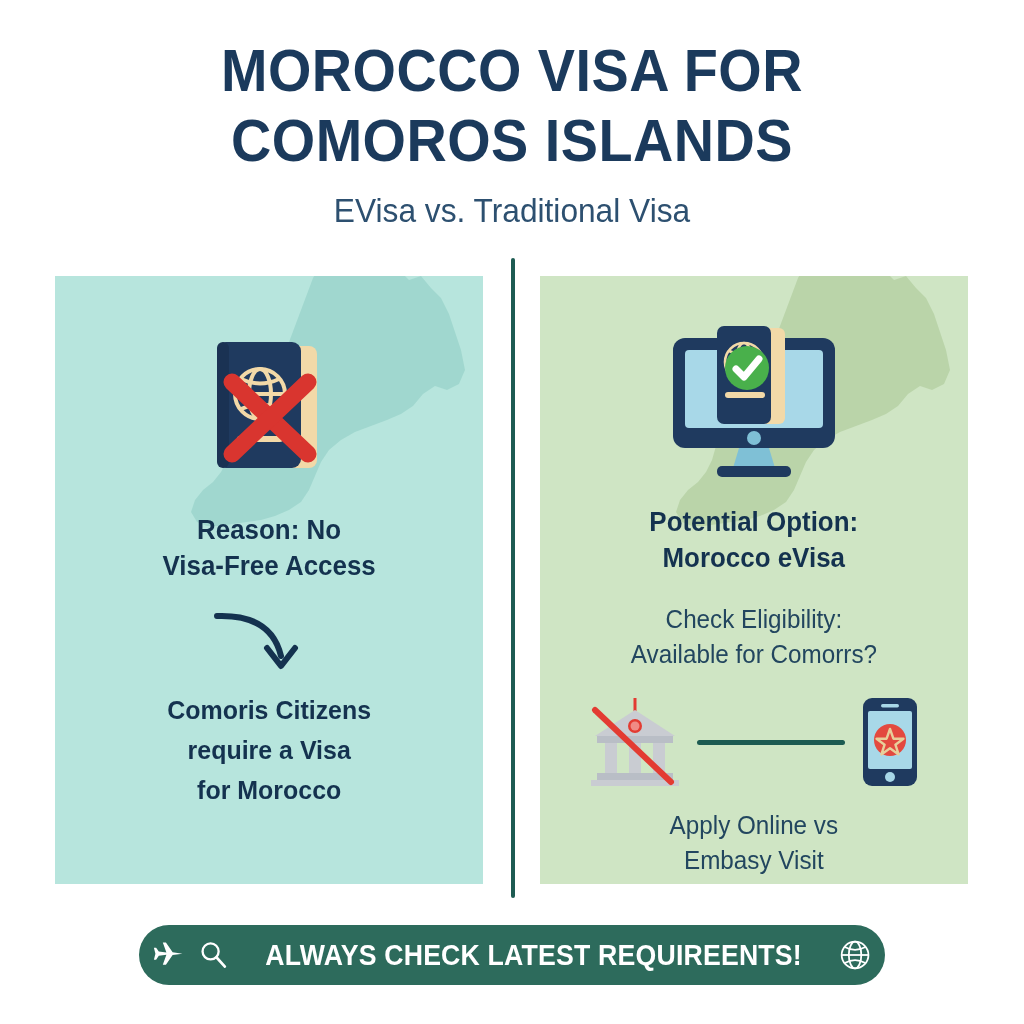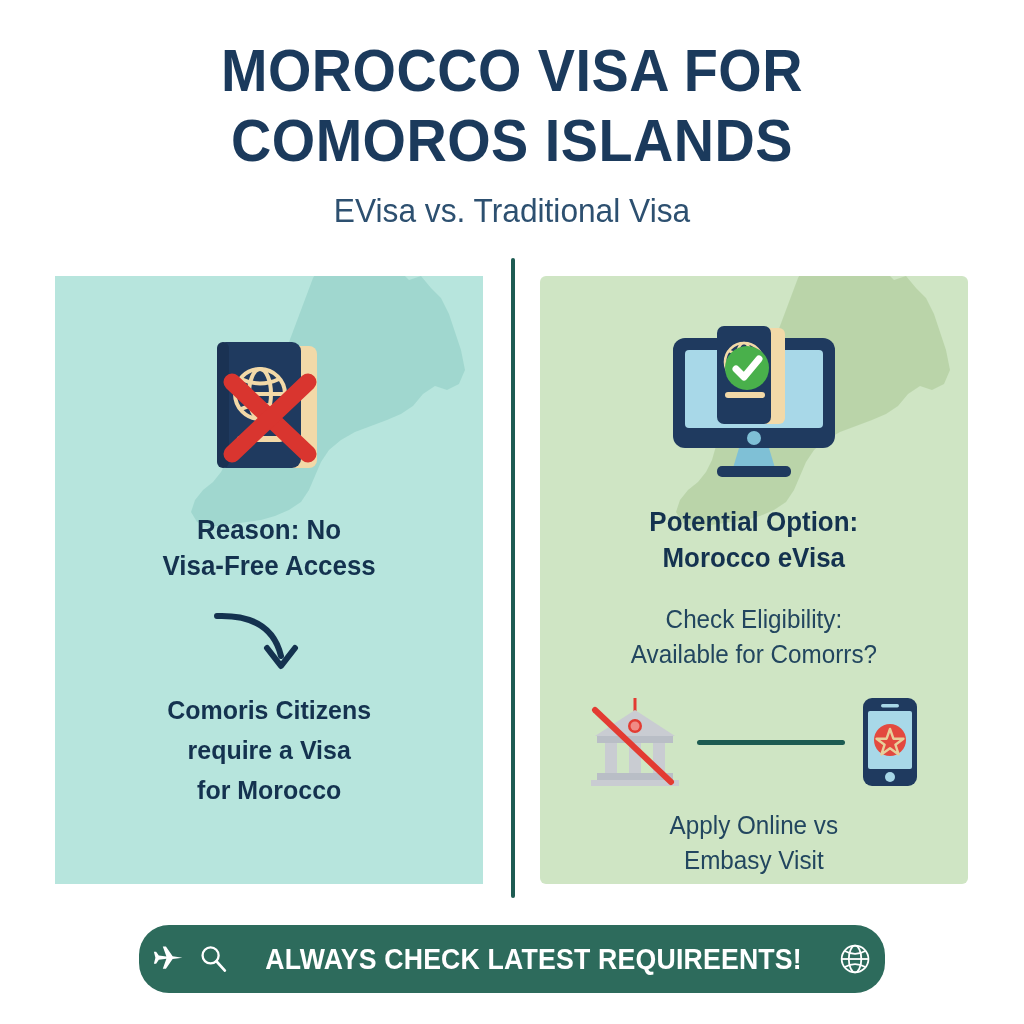--- a/index.html
+++ b/index.html
@@ -49,21 +49,21 @@
 
   
   .panel {
     position: absolute;
     top: 276px;
     width: 428px;
     height: 608px;
     overflow: hidden;
   }
   .panel-left  { left: 55px;  background: #b7e5dd; }
-  .panel-right { left: 540px; background: #cfe5c4; border-radius: 6px; }
+  .panel-right { left: 540px; background: #cfe5c4; }
 
   .map-silhouette {
     position: absolute;
     top: -22px;
     left: 118px;
     width: 300px;
     height: 330px;
     opacity: 0.55;
   }
   .map-left  svg path { fill: #8fcdc4; }
@@ -158,21 +158,21 @@
     font-weight: 400;
     transform: scaleX(0.97);
   }
 
   
   .banner {
     position: absolute;
     left: 139px;
     top: 925px;
     width: 746px;
-    height: 68px;
+    height: 60px;
     background: #2d6b5c;
     border-radius: 30px;
     display: flex;
     align-items: center;
     justify-content: center;
     gap: 14px;
     padding: 0 14px;
     box-sizing: border-box;
   }
   .banner-text {

